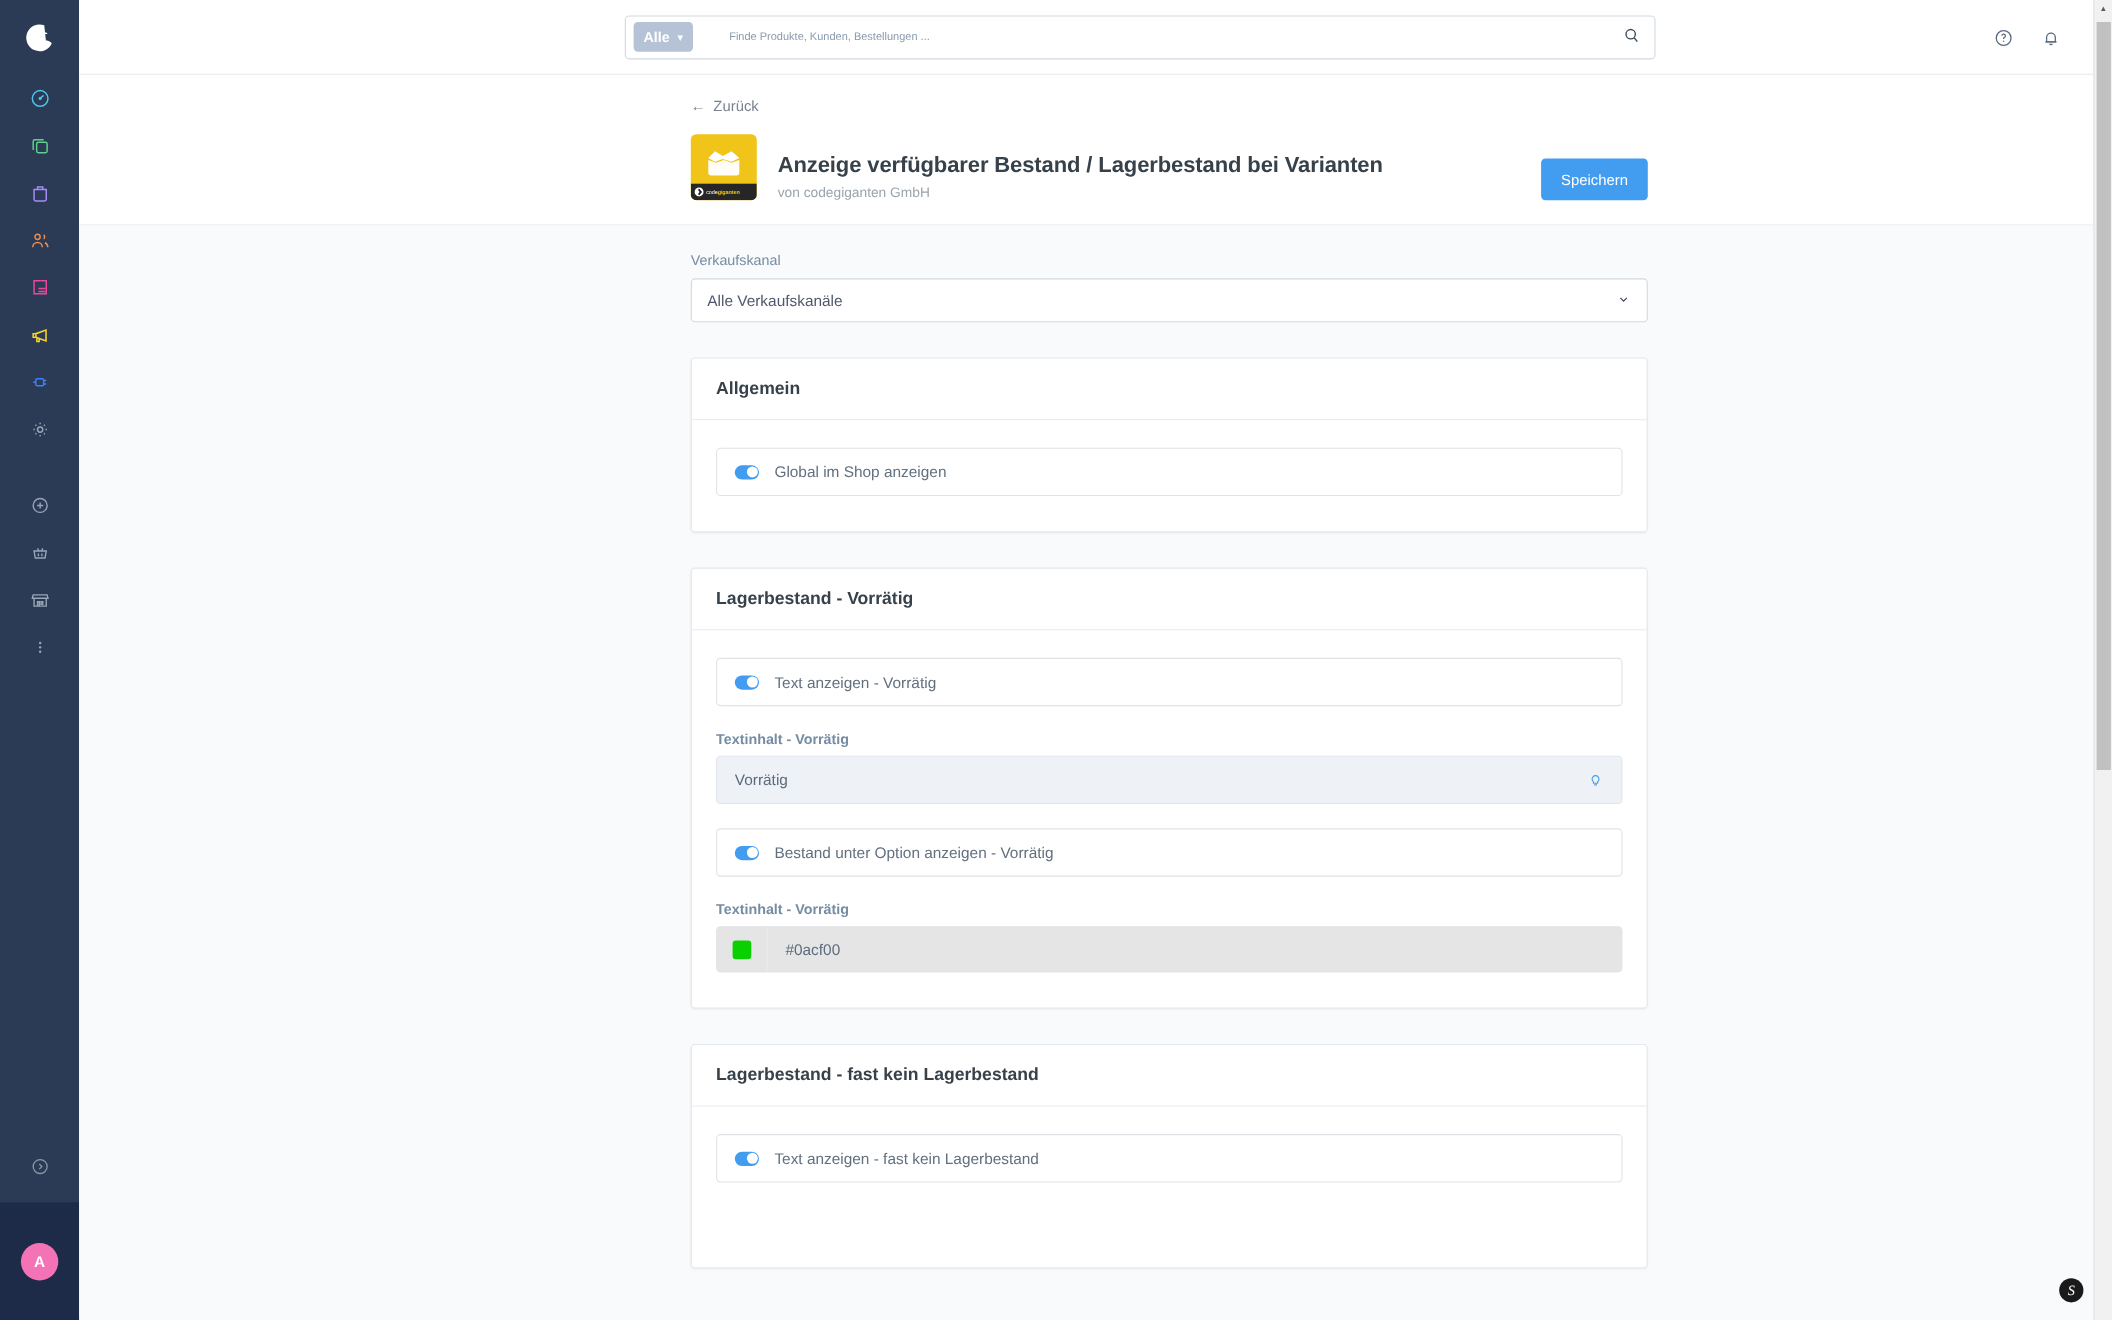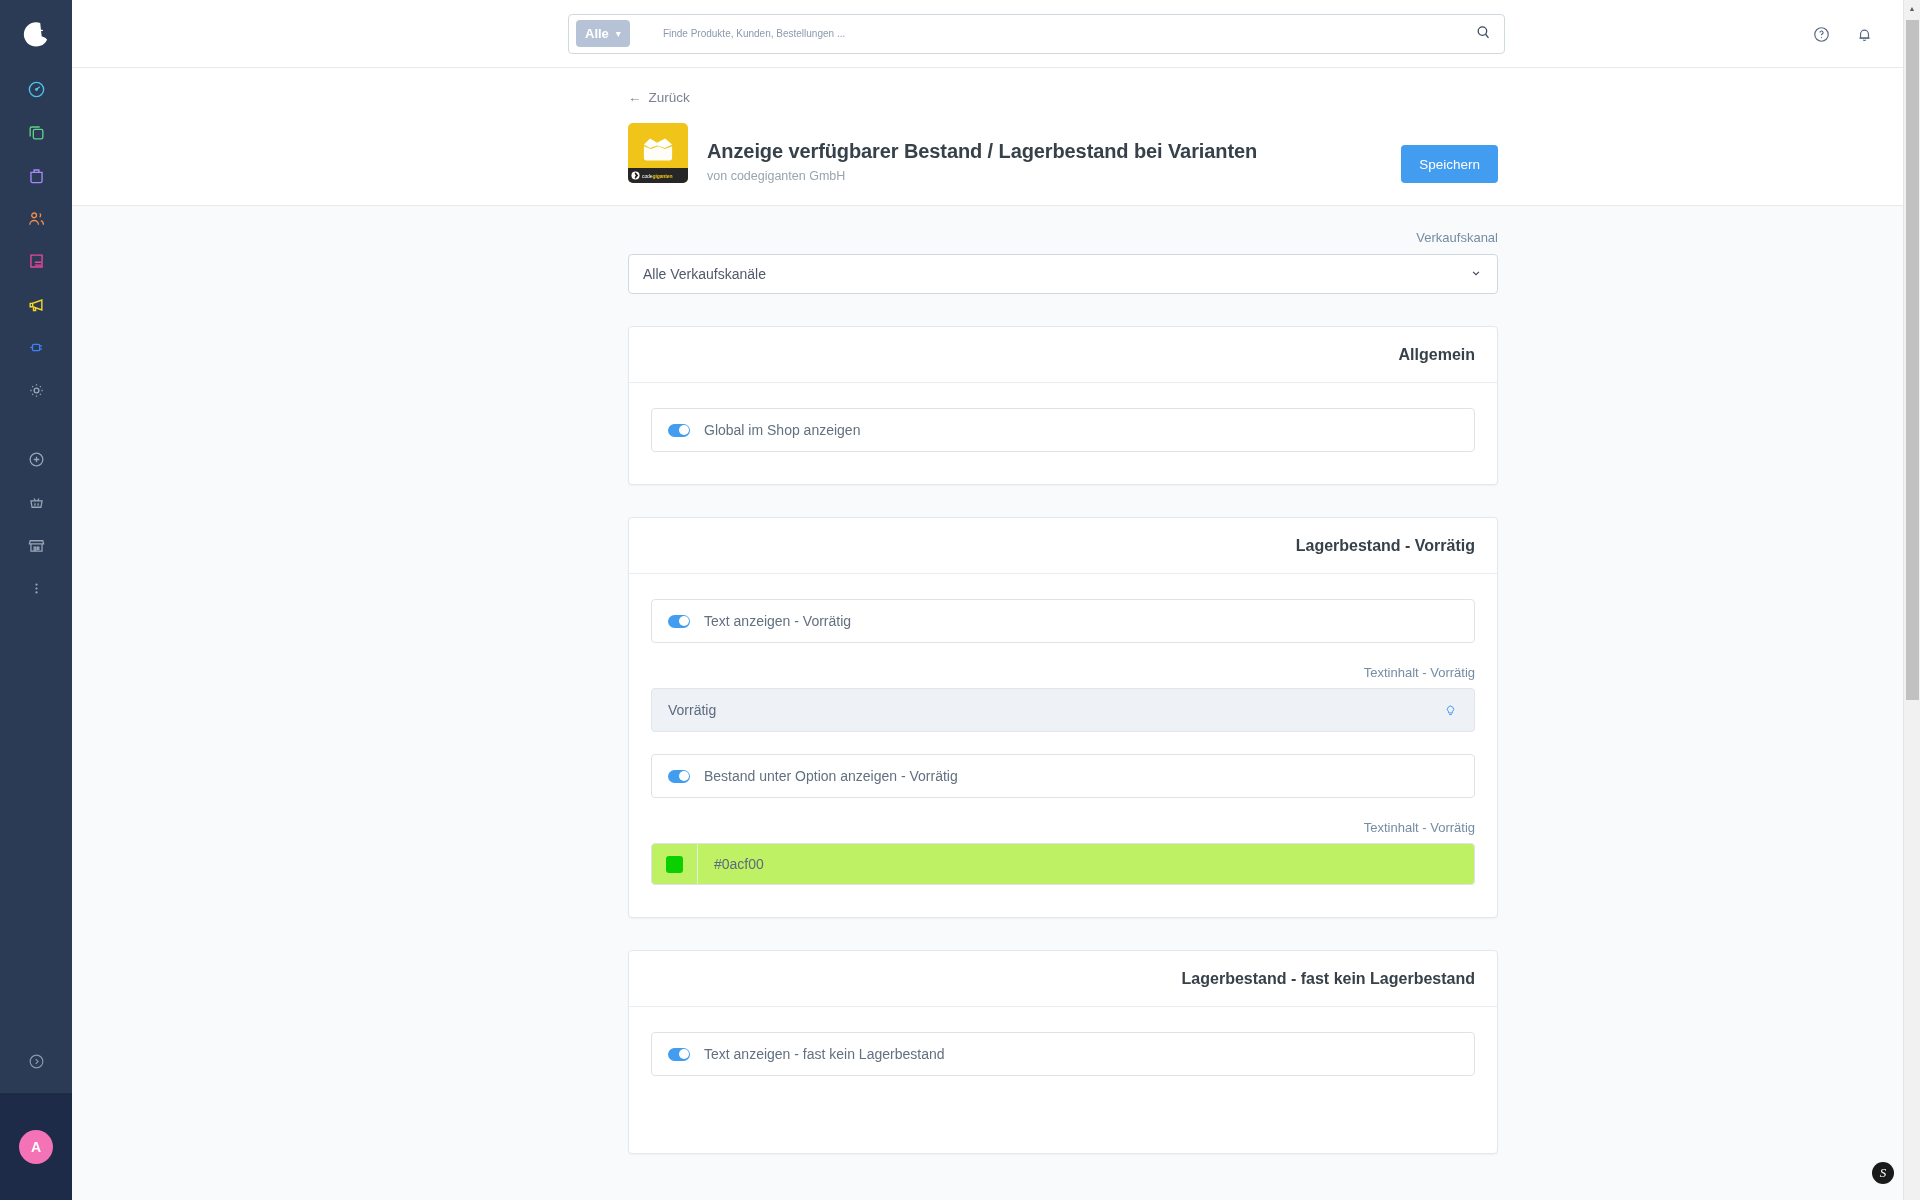--- a/index.html
+++ b/index.html
@@ -156,21 +156,20 @@
     padding: 0 18px; height: 38px;
     cursor: pointer;
     font-family: "Liberation Sans", sans-serif;
   }
 
   
   .content {
     height: calc(1200px - 68px - 140px);
     overflow: hidden;
     background: #f9fafb;
-    text-align: right;
   }
   .content-inner {
     width: 870px;
     margin-left: 556px;
     padding-top: 24px;
   }
   .field-label {
     font-size: 13px; color: #758ca3;
     margin-bottom: 9px;
   }
@@ -218,35 +217,35 @@
   .toggle::after {
     content: "";
     position: absolute;
     right: 1.5px; top: 1.5px;
     width: 10px; height: 10px;
     border-radius: 50%;
     background: #fff;
   }
   .switch-label { font-size: 14px; color: #62707f; }
   .sub-field { margin-top: 22px; }
-  .sub-label { font-size: 13px; color: #758ca3; margin-bottom: 8px; }
+  .sub-label { font-size: 13px; color: #758ca3; margin-bottom: 8px; font-weight: bold; }
   .text-input {
     height: 44px;
     background: #eef1f5;
     border: 1px solid #e0e5eb;
     border-radius: 4px;
     display: flex; align-items: center;
     padding: 0 16px;
     font-size: 14px; color: #5c6b7d;
     justify-content: space-between;
   }
   .bulb { color: #429cf0; display: flex; align-items: center; }
   .color-input {
     height: 42px;
-    background: #bef264;
+    background: #e5e5e5;
     border: 1px solid #dfe3e8;
     border-radius: 4px;
     display: flex; align-items: center;
   }
   .color-swatch-cell {
     width: 46px; height: 100%;
     display: flex; align-items: center; justify-content: center;
     border-right: 1px solid #e6eaef;
     cursor: pointer;
   }

